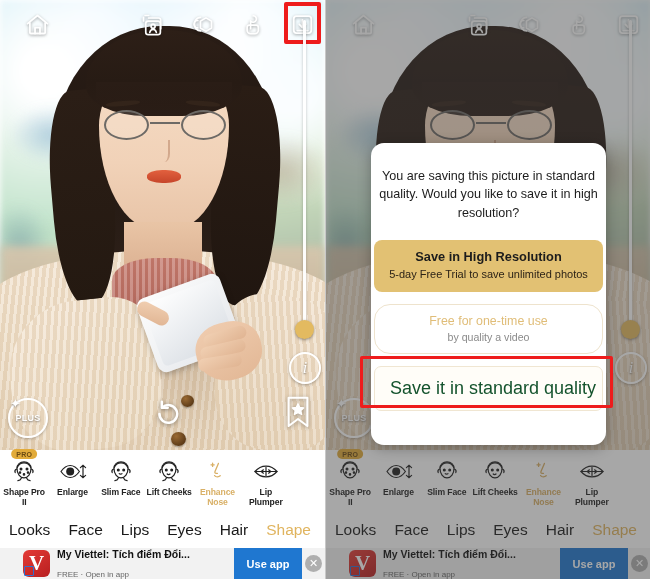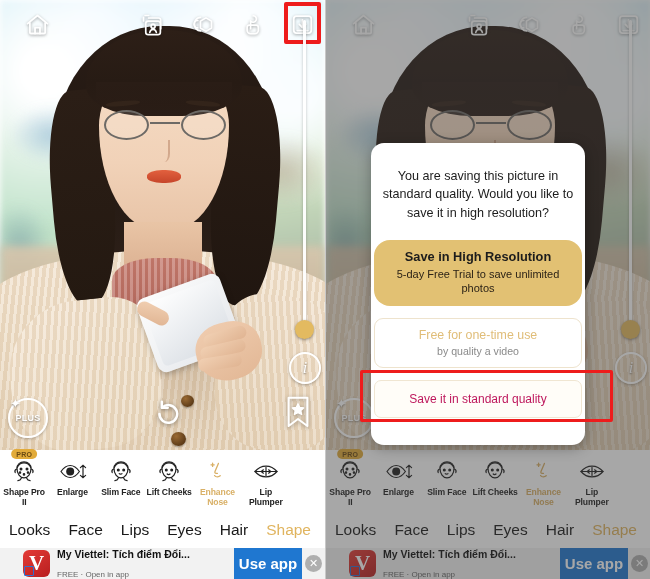--- a/index.html
+++ b/index.html
@@ -180,45 +180,45 @@
   .ad-icon { width:27px; height:27px; margin-left:23px; border-radius:6px;
     background:linear-gradient(145deg,#e33b36,#b81f20); display:flex; align-items:center;
     justify-content:center; color:#fff; font-size:21px; font-weight:bold;
     font-family:"Liberation Serif", serif; position:relative; flex:none; }
   .ad-icon:after { content:""; position:absolute; left:1px; bottom:1px; width:8px; height:8px;
     border:1.5px solid #2f6fd0; border-radius:1px; }
   .ad-text { margin-left:7px; flex:1; min-width:0; }
   .ad-title { font-size:10.5px; font-weight:bold; color:#111; white-space:nowrap;
               overflow:hidden; text-overflow:ellipsis; }
   .ad-sub { font-size:8px; color:#666; margin-top:10px; }
-  .ad-cta { width:68px; height:31px; background:#1f77d0; color:#fff; font-size:15px;
+  .ad-cta { width:68px; height:31px; background:#1f77d0; color:#fff; font-size:11px;
             font-weight:bold; display:flex; align-items:center; justify-content:center; flex:none; }
   .ad-close { width:17px; height:17px; margin:0 3px; border-radius:50%;
               background:rgba(120,120,120,.55); color:#fff; font-size:11px;
               display:flex; align-items:center; justify-content:center; flex:none; }
 
   
   .dim { position:absolute; left:0; top:0; width:325px; height:579px;
          background:rgba(60,60,60,.45); }
-  .dialog { position:absolute; left:45px; top:143px; width:214px; height:302px;
+  .dialog { position:absolute; left:45px; top:143px; width:235px; height:302px;
             background:#fff; border-radius:13px; padding:24px 3px 0;
             box-shadow:0 3px 14px rgba(0,0,0,.3); }
   .dlg-msg { font-size:12.6px; line-height:1.45; color:#1c1c1c; text-align:center; }
-  .dlg-gold { margin-top:18px; background:#e2c173; border-radius:16px; padding:9px 6px 11px;
+  .dlg-gold { margin-top:18px; background:#e2c173; border-radius:8px; padding:9px 6px 11px;
               text-align:center; }
   .dlg-gold-t { font-size:12.8px; font-weight:bold; color:#1c1c1c; }
   .dlg-gold-s { font-size:11px; color:#2c2317; margin-top:3px; line-height:1.3; }
-  .dlg-out { margin-top:12px; border:1px solid #eee3cd; border-radius:9px;
+  .dlg-out { margin-top:12px; border:1px solid #eee3cd; border-radius:16px;
              padding:9px 6px 10px; text-align:center; background:#fff; }
   .dlg-out-t { font-size:12.4px; color:#e0bd78; }
   .dlg-out-s { font-size:10.6px; color:#8a8a8a; margin-top:3px; }
   .dlg-std-wrap { position:relative; margin-top:12px; }
   .dlg-std { border:1px solid #f0e6d2; border-radius:7px; padding:11px 6px;
              text-align:center; background:#fffdf8; }
-  .dlg-std-t { font-size:12px; color:#be185d; }
+  .dlg-std-t { font-size:18px; color:#14532d;text-align:right; }
   .redbox2 { position:absolute; left:-14px; top:-10px; width:253px; height:52px;
              border:3px solid #ee1c1c; border-radius:2px; pointer-events:none; }
 </style>
 </head>
 <body>
 
 <div class="app">
 
   <div class="panel left">
 

